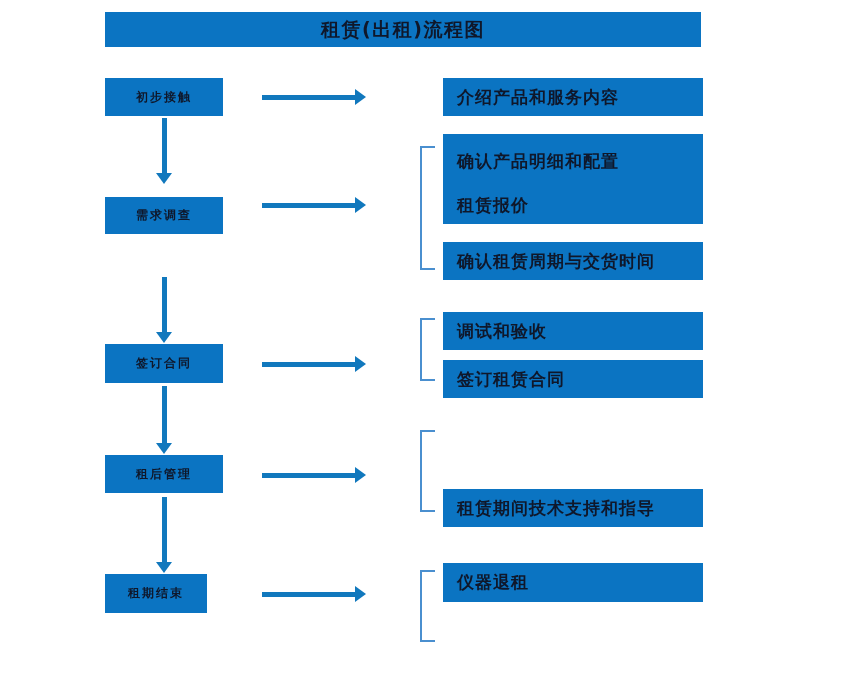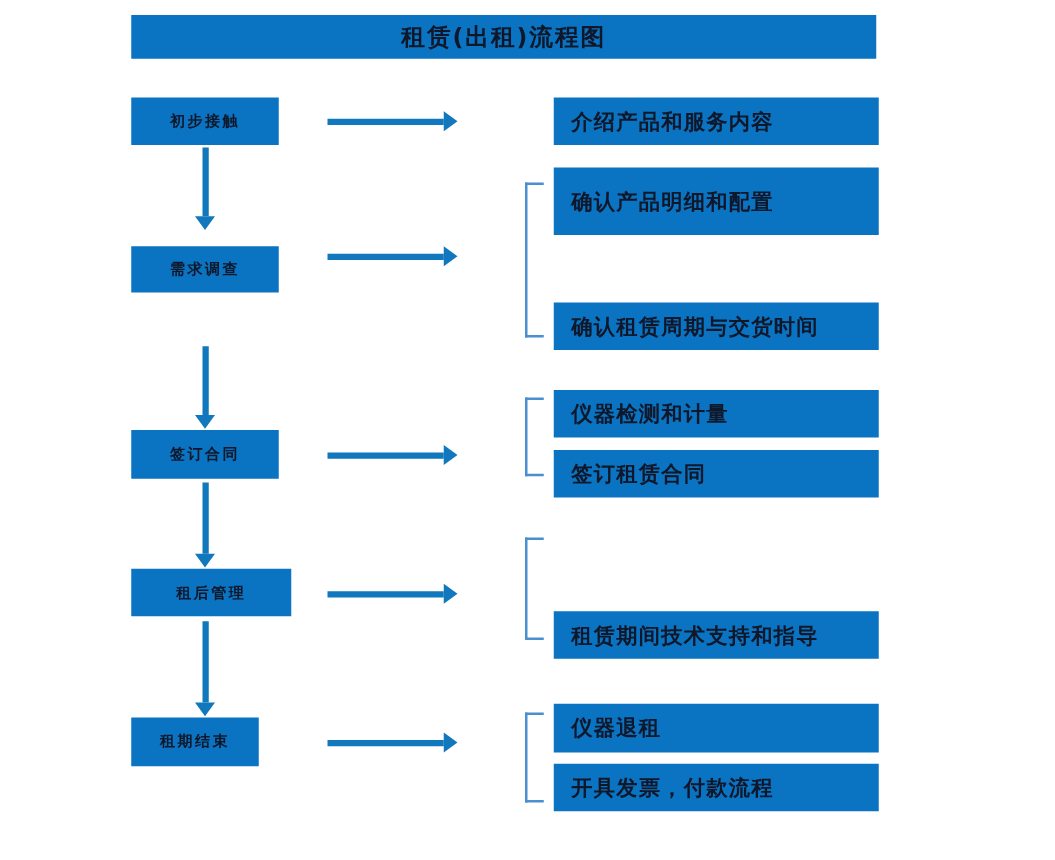--- a/index.html
+++ b/index.html
@@ -103,21 +103,21 @@
 <div id="canvas">
 
   <div class="box title-box" style="left:105px; top:12px; width:596px; height:35px;">租赁(出租)流程图</div>
 
   <div class="box stage-box" style="left:105px; top:78px; width:118px; height:38px;">初步接触</div>
 
   <div class="box stage-box" style="left:105px; top:197px; width:118px; height:37px;">需求调查</div>
 
   <div class="box stage-box" style="left:105px; top:344px; width:118px; height:39px;">签订合同</div>
 
-  <div class="box stage-box" style="left:105px; top:455px; width:128px; height:38px;">租后管理</div>
+  <div class="box stage-box" style="left:105px; top:455px; width:118px; height:38px;">租后管理</div>
 
   <div class="box stage-box" style="left:105px; top:574px; width:102px; height:39px;">租期结束</div>
 
   <div class="v-arrow" style="left:149px; top:118px; height:66px;">
     <div class="shaft" style="height:55px;"></div>
     <div class="head" style="top:55px;"></div>
   </div>
 
   <div class="v-arrow" style="left:149px; top:277px; height:66px;">
     <div class="shaft" style="height:55px;"></div>
@@ -164,27 +164,27 @@
   <div class="bracket" style="left:420px; top:318px; height:63px;"></div>
 
   <div class="bracket" style="left:420px; top:430px; height:82px;"></div>
 
   <div class="bracket" style="left:420px; top:570px; height:72px;"></div>
 
   <div class="box detail-box" style="left:443px; top:78px; width:260px; height:38px;font-family:Liberation Serif, serif;">介绍产品和服务内容</div>
 
   <div class="box detail-box" style="left:443px; top:134px; width:260px; height:54px;">确认产品明细和配置</div>
 
+  <div class="box detail-box" style="left:443px; top:186px; width:260px; height:38px;">租赁报价</div>
 
   <div class="box detail-box" style="left:443px; top:242px; width:260px; height:38px;">确认租赁周期与交货时间</div>
 
-  <div class="box detail-box" style="left:443px; top:312px; width:260px; height:38px;">仪器检测和计量</div>
+  <div class="box detail-box" style="left:443px; top:312px; width:260px; height:38px;">调试和验收</div>
 
   <div class="box detail-box" style="left:443px; top:360px; width:260px; height:38px;">签订租赁合同</div>
 
 
   <div class="box detail-box" style="left:443px; top:489px; width:260px; height:38px;">租赁期间技术支持和指导</div>
 
   <div class="box detail-box" style="left:443px; top:563px; width:260px; height:39px;">仪器退租</div>
 
-  <div class="box detail-box" style="left:443px; top:611px; width:260px; height:38px;">开具发票，付款流程</div>
 
 </div>
 
 </body></html>

